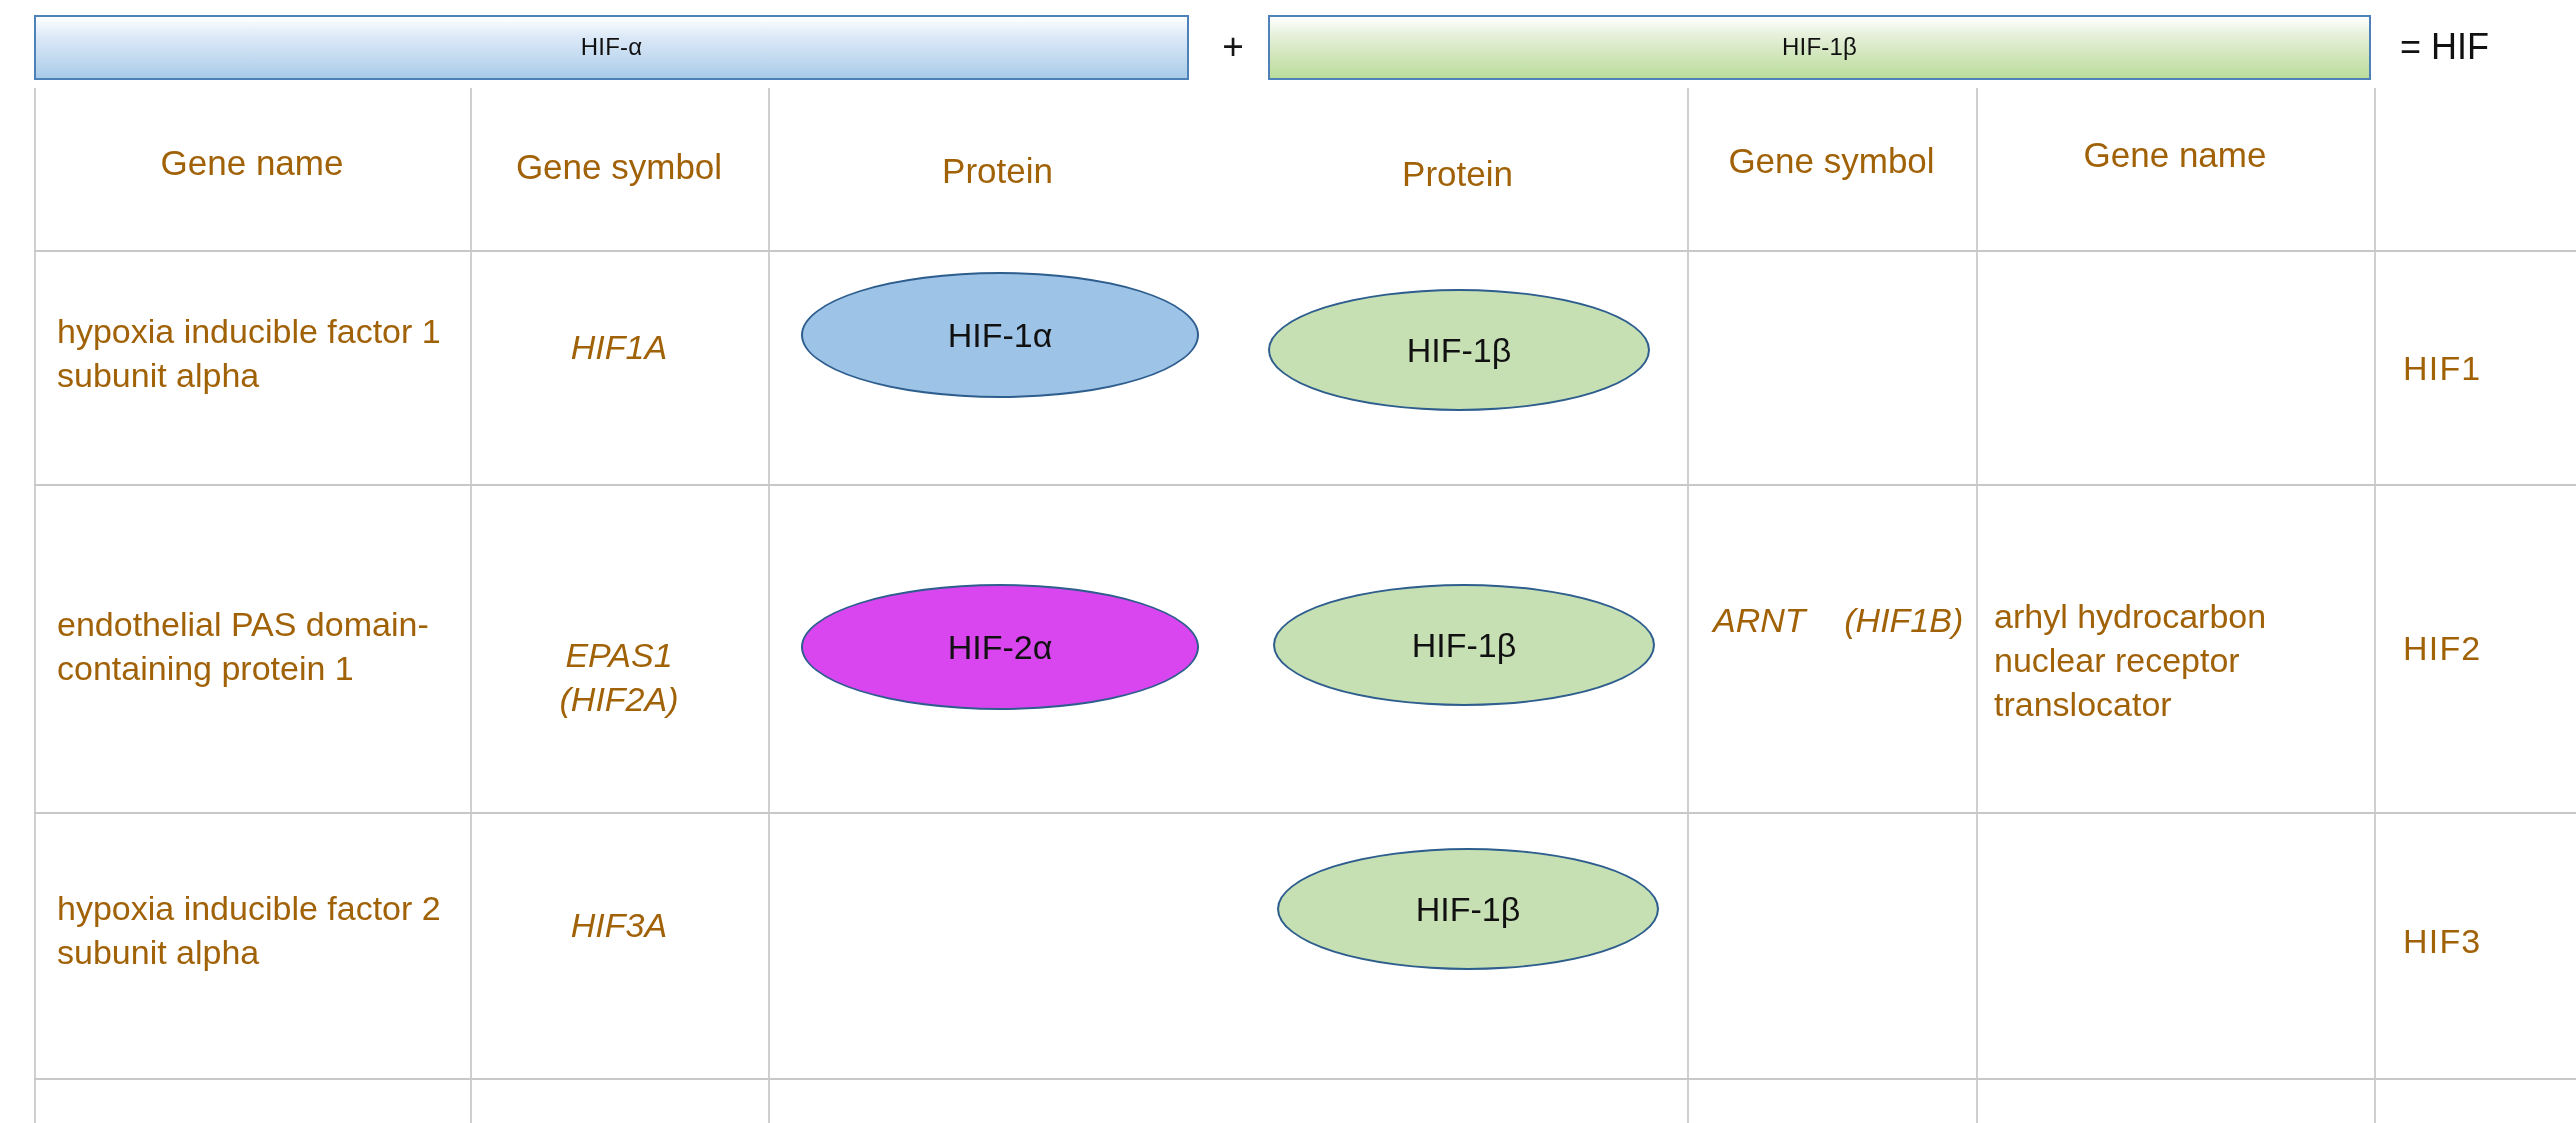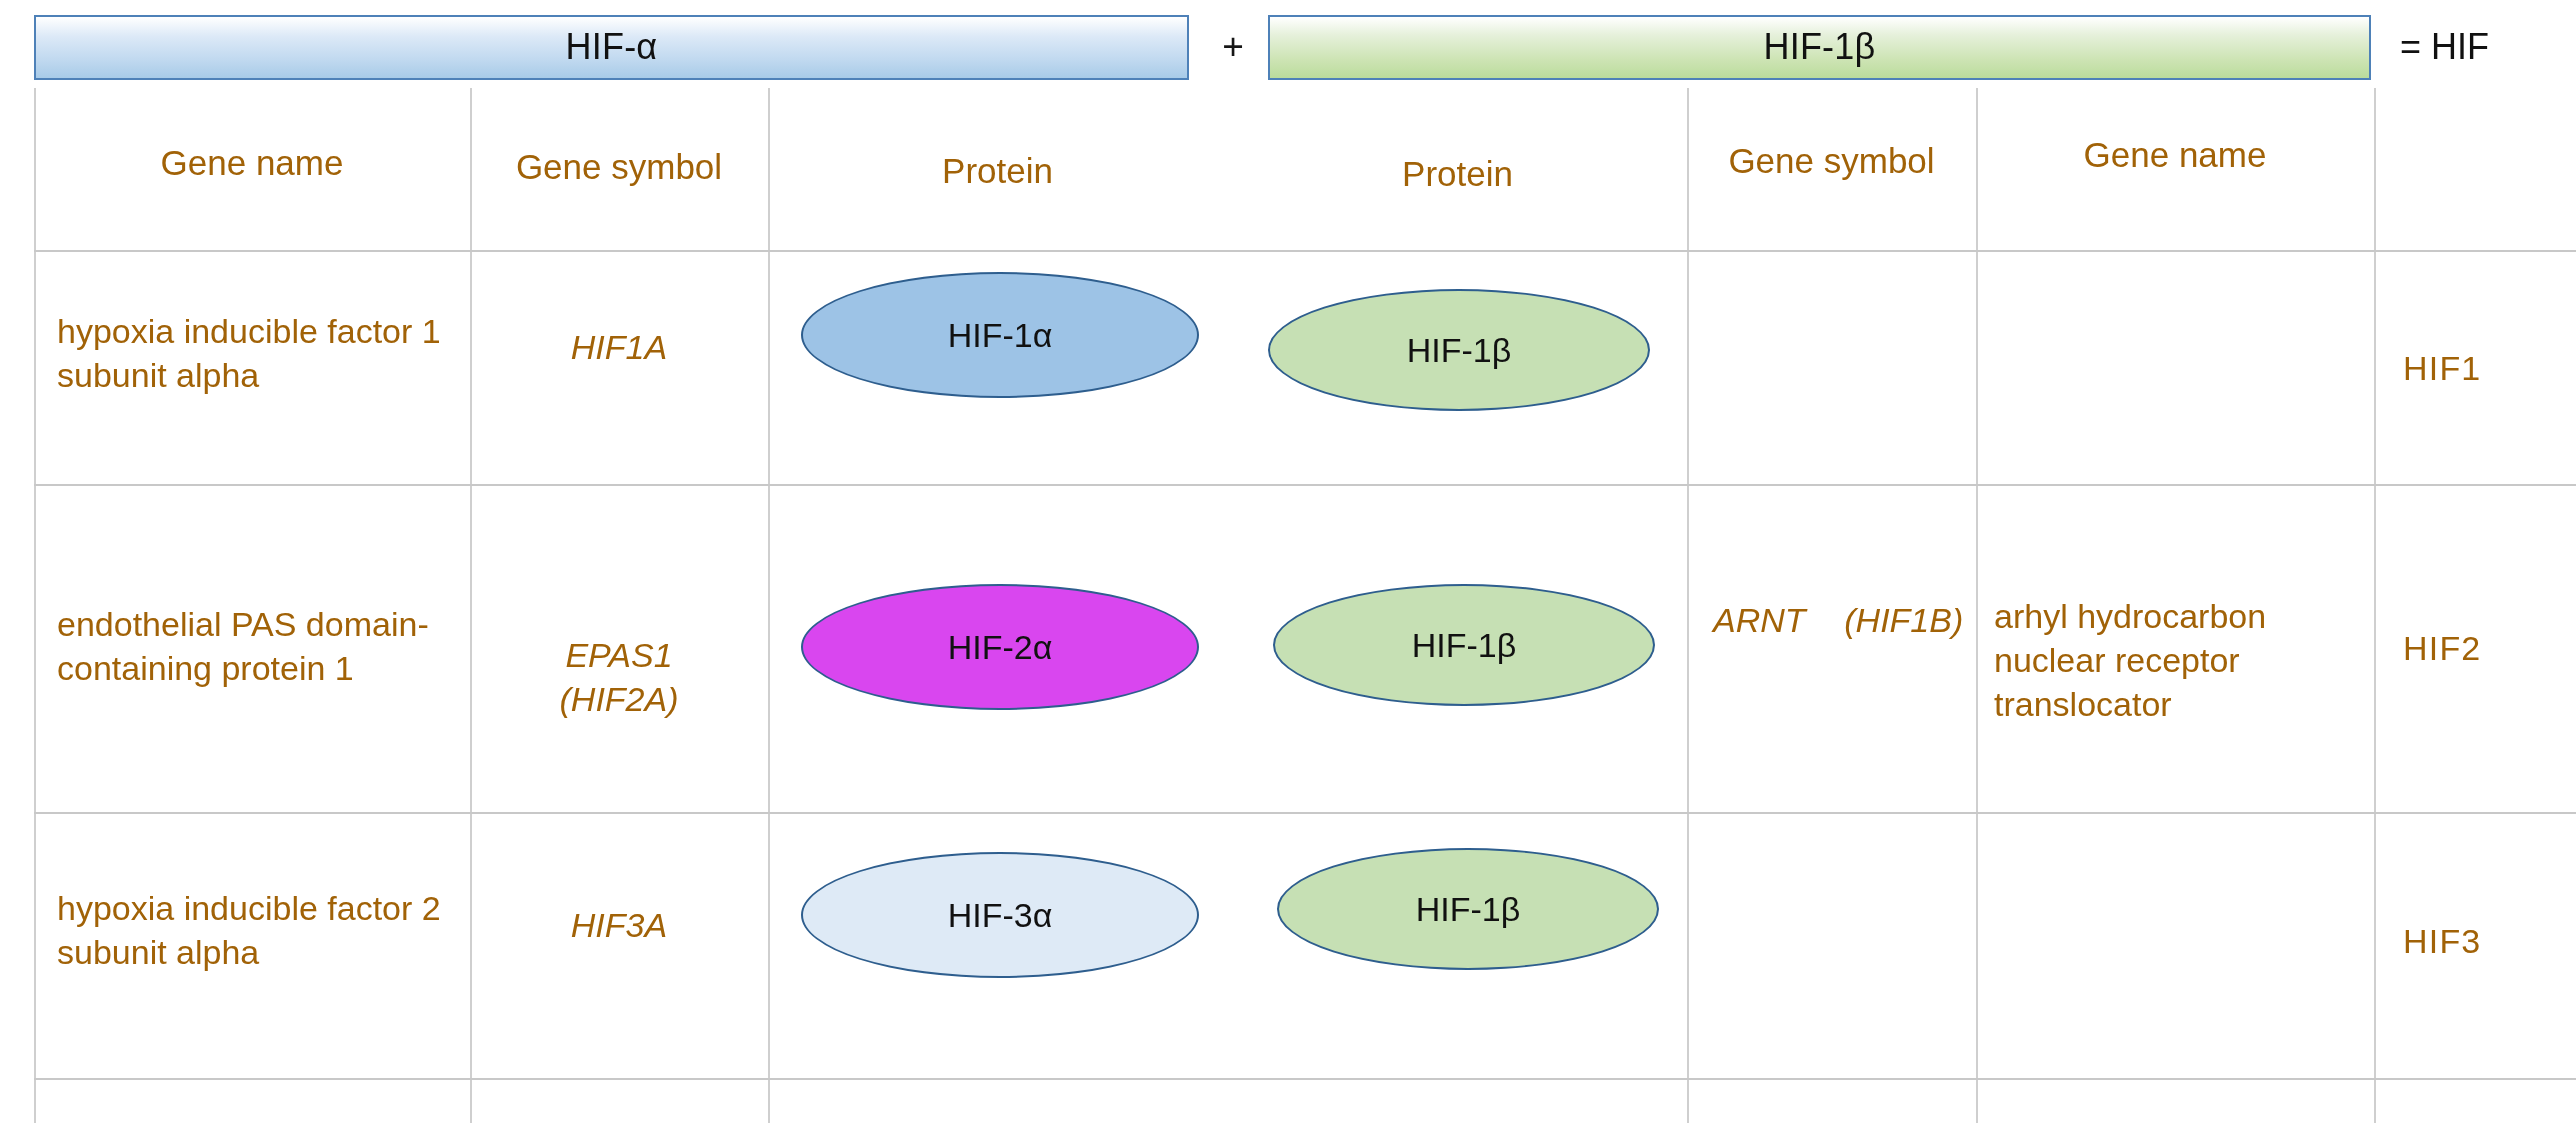--- a/index.html
+++ b/index.html
@@ -34,21 +34,21 @@
     position: absolute;
     top: 0;
     height: 65px;
     border: 2.4px solid #4E81B8;
     box-sizing: border-box;
     display: flex;
     align-items: center;
     justify-content: center;
   }
   .banner-bar .banner-label {
-    font-size: 36px;
+    font-size: 24px;
     letter-spacing: 0.2px;
     color: #111111;
     white-space: nowrap;
   }
   #alpha-bar {
     left: 34px;
     width: 1155px;
     background: linear-gradient(to bottom, #FFFFFF 0%, #DCE9F7 32%, #BFD8EF 72%, #A8CBE8 100%);
   }
   #beta-bar {
@@ -245,23 +245,20 @@
     <span class="txt wide">HIF2</span>
   </div>
 
   <div class="cell left" style="left:57px; top:886px; width:407px; height:114px; align-items:flex-start;">
     <span class="txt">hypoxia inducible factor 2 subunit alpha</span>
   </div>
   <div class="cell center" style="left:470px; top:903px; width:298px; height:49px; align-items:flex-start;">
     <span class="txt ital">HIF3A</span>
   </div>
 
-  <div class="ellipse fill-blue-3" style="left:801px; top:852px; width:398px; height:126px;">
-    <span class="elabel">HIF-3α</span>
-  </div>
   <div class="ellipse fill-green" style="left:1277px; top:848px; width:382px; height:122px;">
     <span class="elabel">HIF-1β</span>
   </div>
 
   <div class="cell center" style="left:1687px; top:903px; width:289px; height:49px; align-items:flex-start;">
     <span class="txt ital"></span>
   </div>
   <div class="cell left" style="left:1996px; top:886px; width:366px; height:114px; align-items:flex-start;">
     <span class="txt"></span>
   </div>

